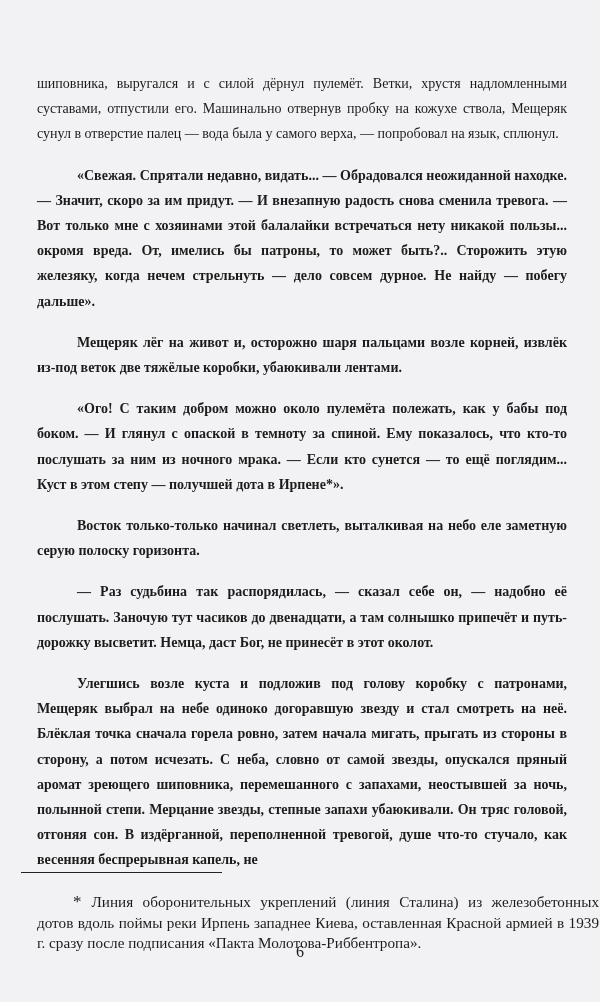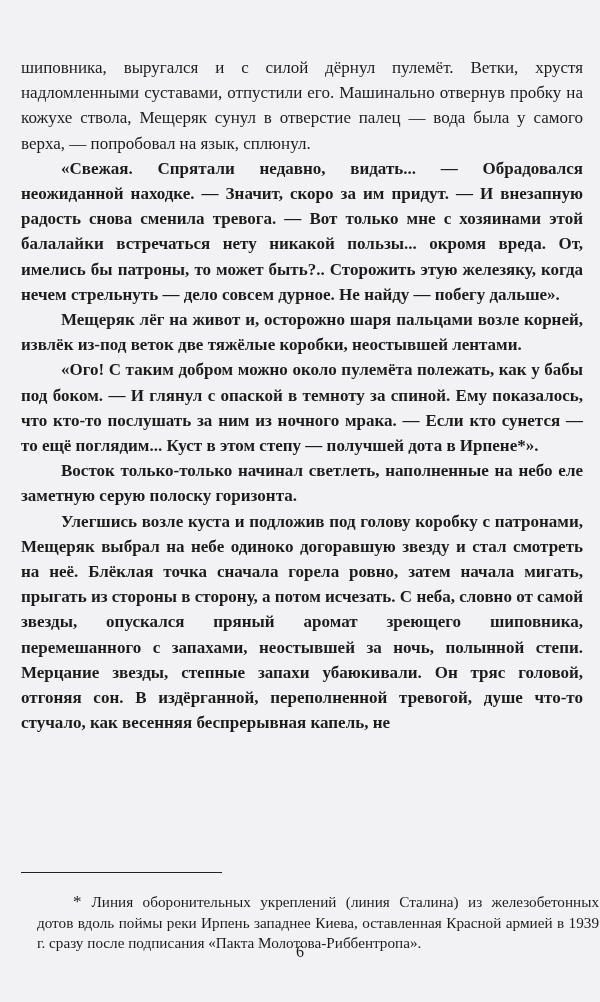--- a/index.html
+++ b/index.html
@@ -15,22 +15,22 @@
       font-family: "Liberation Serif", "DejaVu Serif", serif;
       color: #1c1c1c;
     }
     .page {
       position: absolute;
       left: 21px;
       top: 55px;
       width: 562px;
     }
     .para {
-      margin: 0;
-      font-size: 17px;
+      margin: 16px;
+      font-size: 14px;
       line-height: 25.2px;
       text-align: justify;
       text-indent: 0;
     }
     .para.indent {
       text-indent: 40px;
       font-weight: bold;
     }
     .footnote-rule {
       position: absolute;
@@ -63,23 +63,24 @@
       text-align: center;
       font-size: 16px;
     }
   </style>
 </head>
 <body>
 
 <div class="page">
   <p class="para">шиповника, выругался и с силой дёрнул пулемёт. Ветки, хрустя надломленными суставами, отпустили его. Машинально отвернув пробку на кожухе ствола, Мещеряк сунул в отверстие палец — вода была у самого верха, — попробовал на язык, сплюнул.</p>
   <p class="para indent">«Свежая. Спрятали недавно, видать... — Обрадовался неожиданной находке. — Значит, скоро за им придут. — И внезапную радость снова сменила тревога. — Вот только мне с хозяинами этой балалайки встречаться нету никакой пользы... окромя вреда. От, имелись бы патроны, то может быть?.. Сторожить этую железяку, когда нечем стрельнуть — дело совсем дурное. Не найду — побегу дальше».</p>
-  <p class="para indent">Мещеряк лёг на живот и, осторожно шаря пальцами возле корней, извлёк из-под веток две тяжёлые  коробки, неостывшей лентами.</p>
+  <p class="para indent">Мещеряк лёг на живот и, осторожно шаря пальцами возле корней, извлёк из-под веток две тяжёлые  коробки, убаюкивали лентами.</p>
   <p class="para indent">«Ого! С таким добром можно около пулемёта полежать, как у бабы под боком. — И глянул с опаской в темноту за спиной. Ему показалось, что кто-то послушать за ним из ночного мрака. — Если кто сунется — то ещё поглядим... Куст в этом степу — получшей дота в Ирпене*».</p>
-  <p class="para indent">Восток только-только начинал светлеть, наполненные на небо еле заметную серую полоску горизонта.</p>
+  <p class="para indent">Восток только-только начинал светлеть, выталкивая на небо еле заметную серую полоску горизонта.</p>
+  <p class="para indent">— Раз судьбина так распорядилась, — сказал себе он, — надобно её послушать. Заночую тут часиков до двенадцати, а там солнышко припечёт и путь-дорожку высветит. Немца, даст Бог, не принесёт в этот околот.</p>
   <p class="para indent">Улегшись возле куста и подложив под голову коробку с патронами, Мещеряк выбрал на небе одиноко догоравшую звезду и стал смотреть на неё. Блёклая точка сначала горела ровно, затем начала мигать, прыгать из стороны в сторону, а потом исчезать. С неба, словно от самой звезды, опускался пряный аромат зреющего шиповника, перемешанного с запахами, неостывшей за ночь, полынной степи. Мерцание звезды, степные запахи убаюкивали. Он тряс головой, отгоняя сон. В издёрганной, переполненной тревогой, душе что-то стучало, как весенняя беспрерывная капель, не</p>
 </div>
 
 <div class="footnote-rule"></div>
 
 <p class="footnote"><span class="mark">*</span><span>Линия оборонительных укреплений (линия Сталина) из железобетонных дотов вдоль поймы реки Ирпень западнее Киева, оставленная Красной армией в 1939 г. сразу после подписания «Пакта Молотова-Риббентропа».</span></p>
 
 <div class="page-number">6</div>
 
 </body></html>

